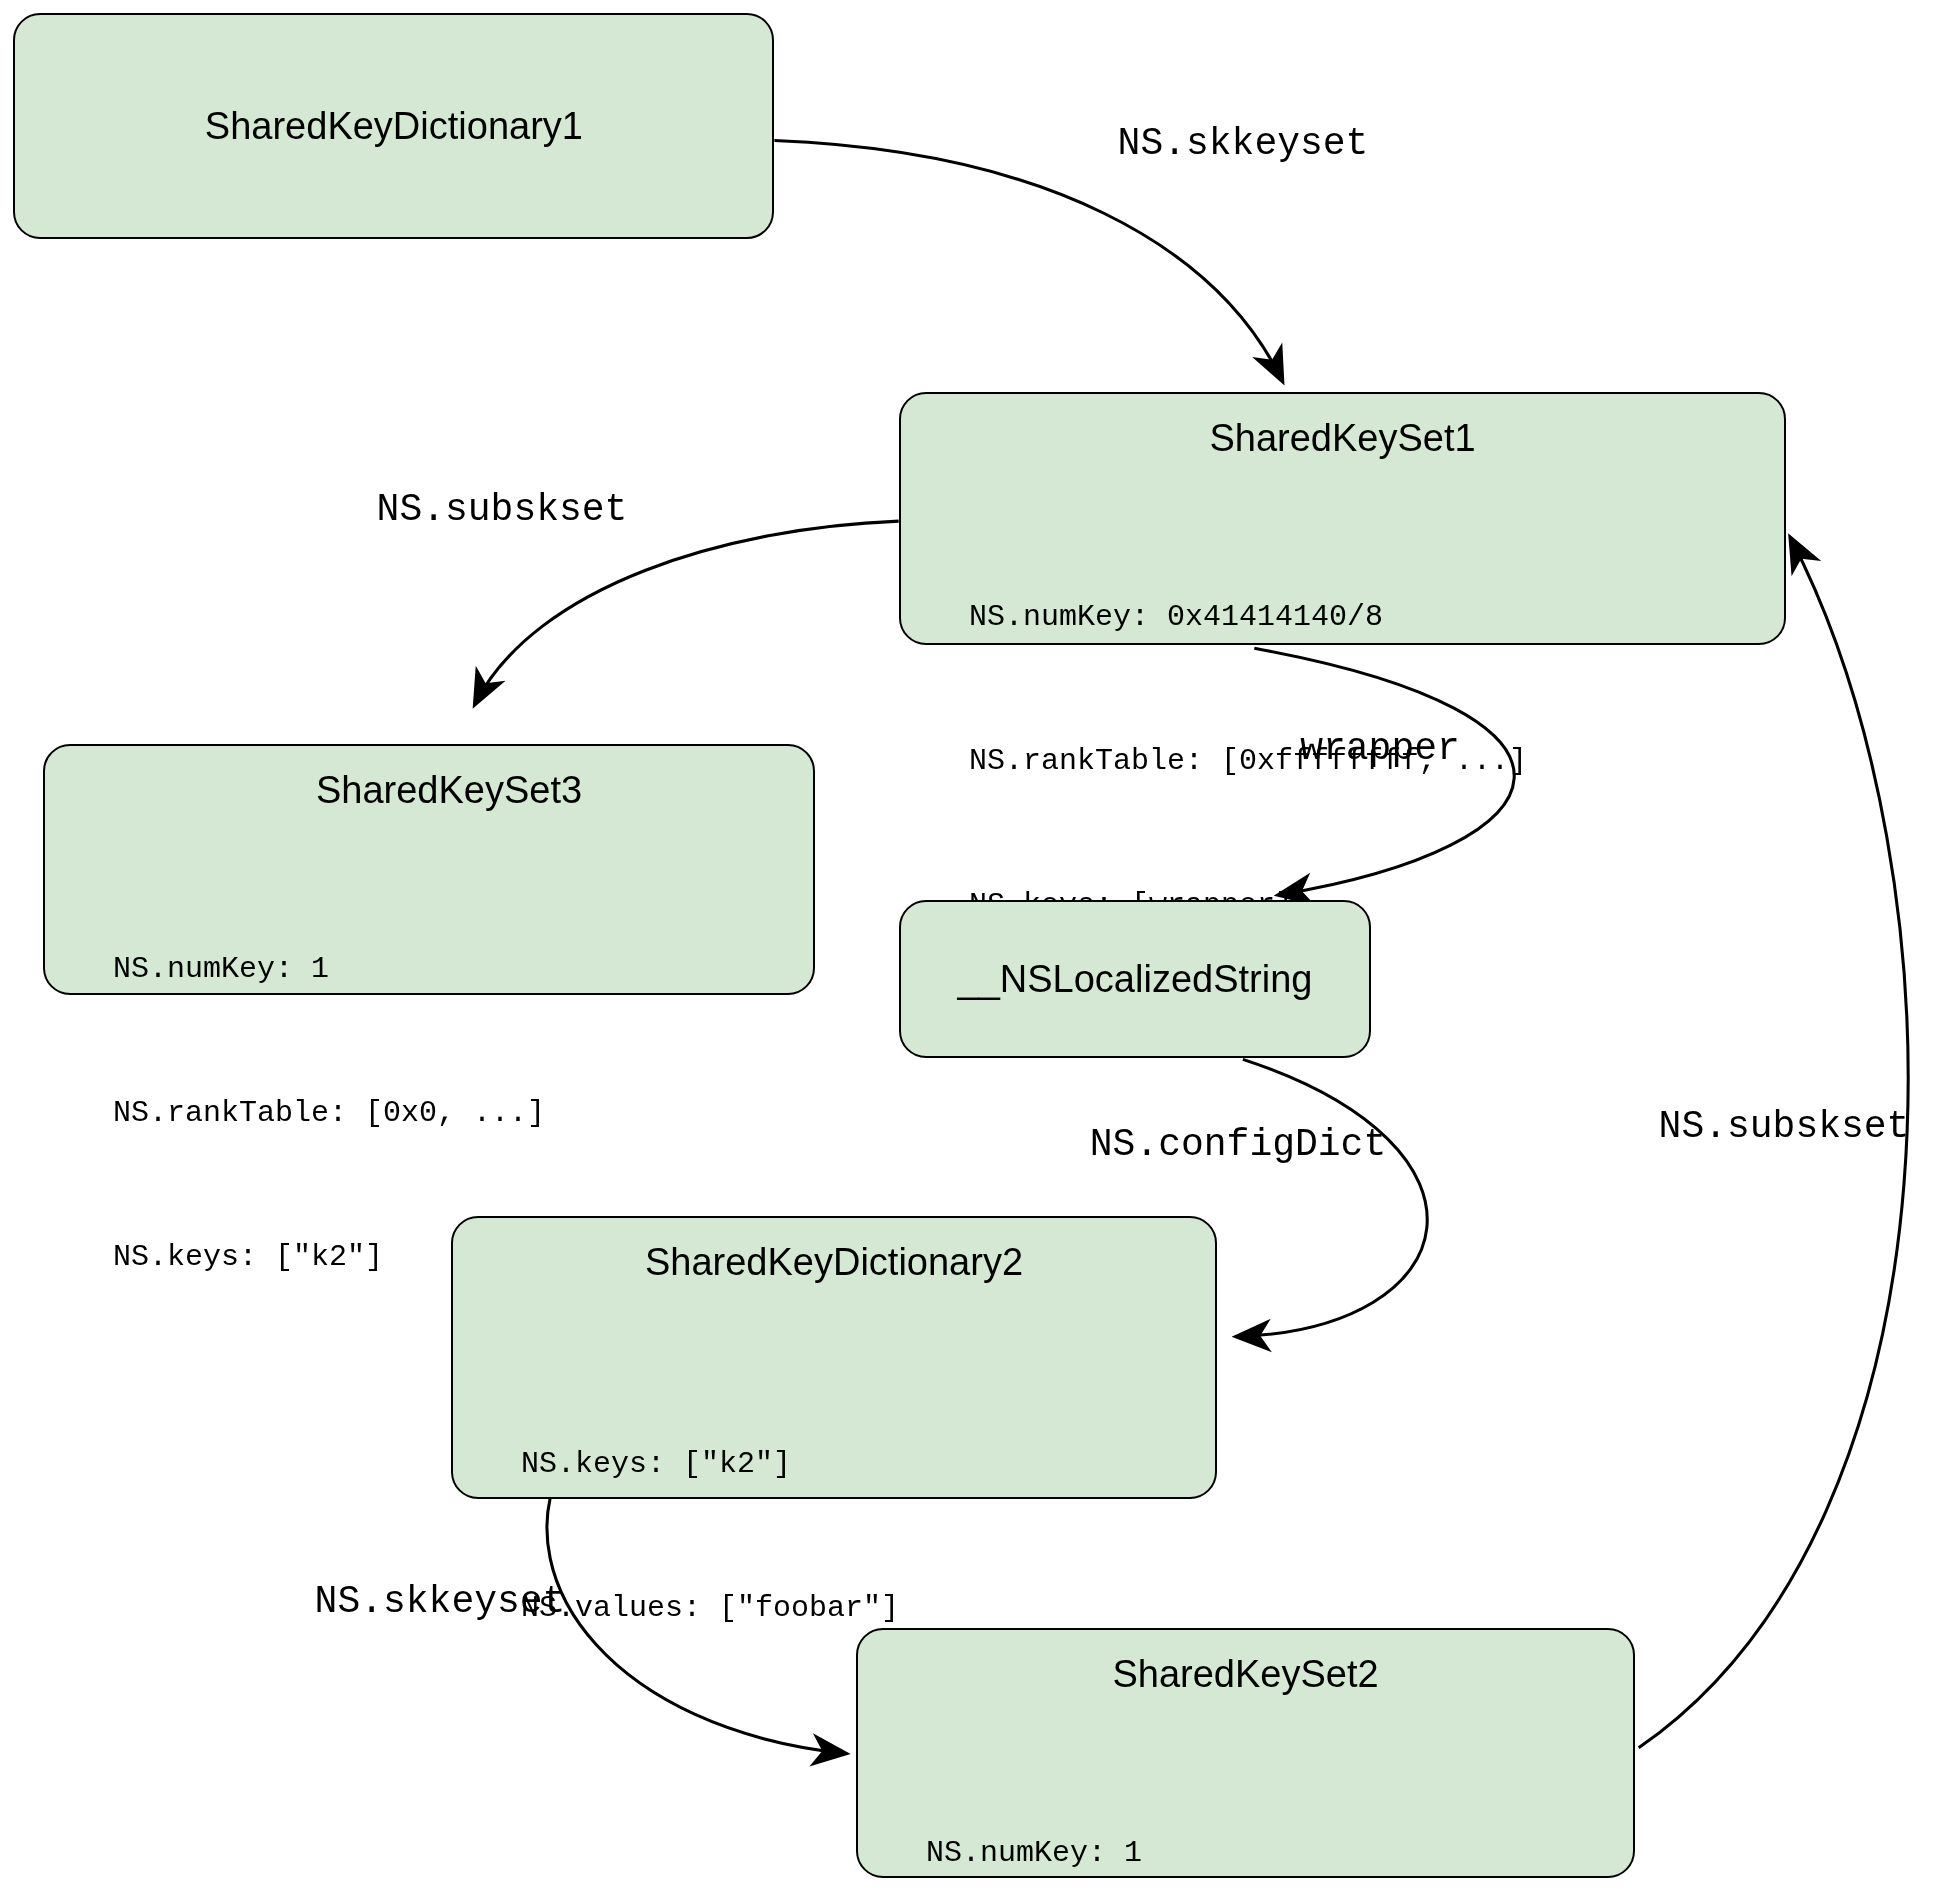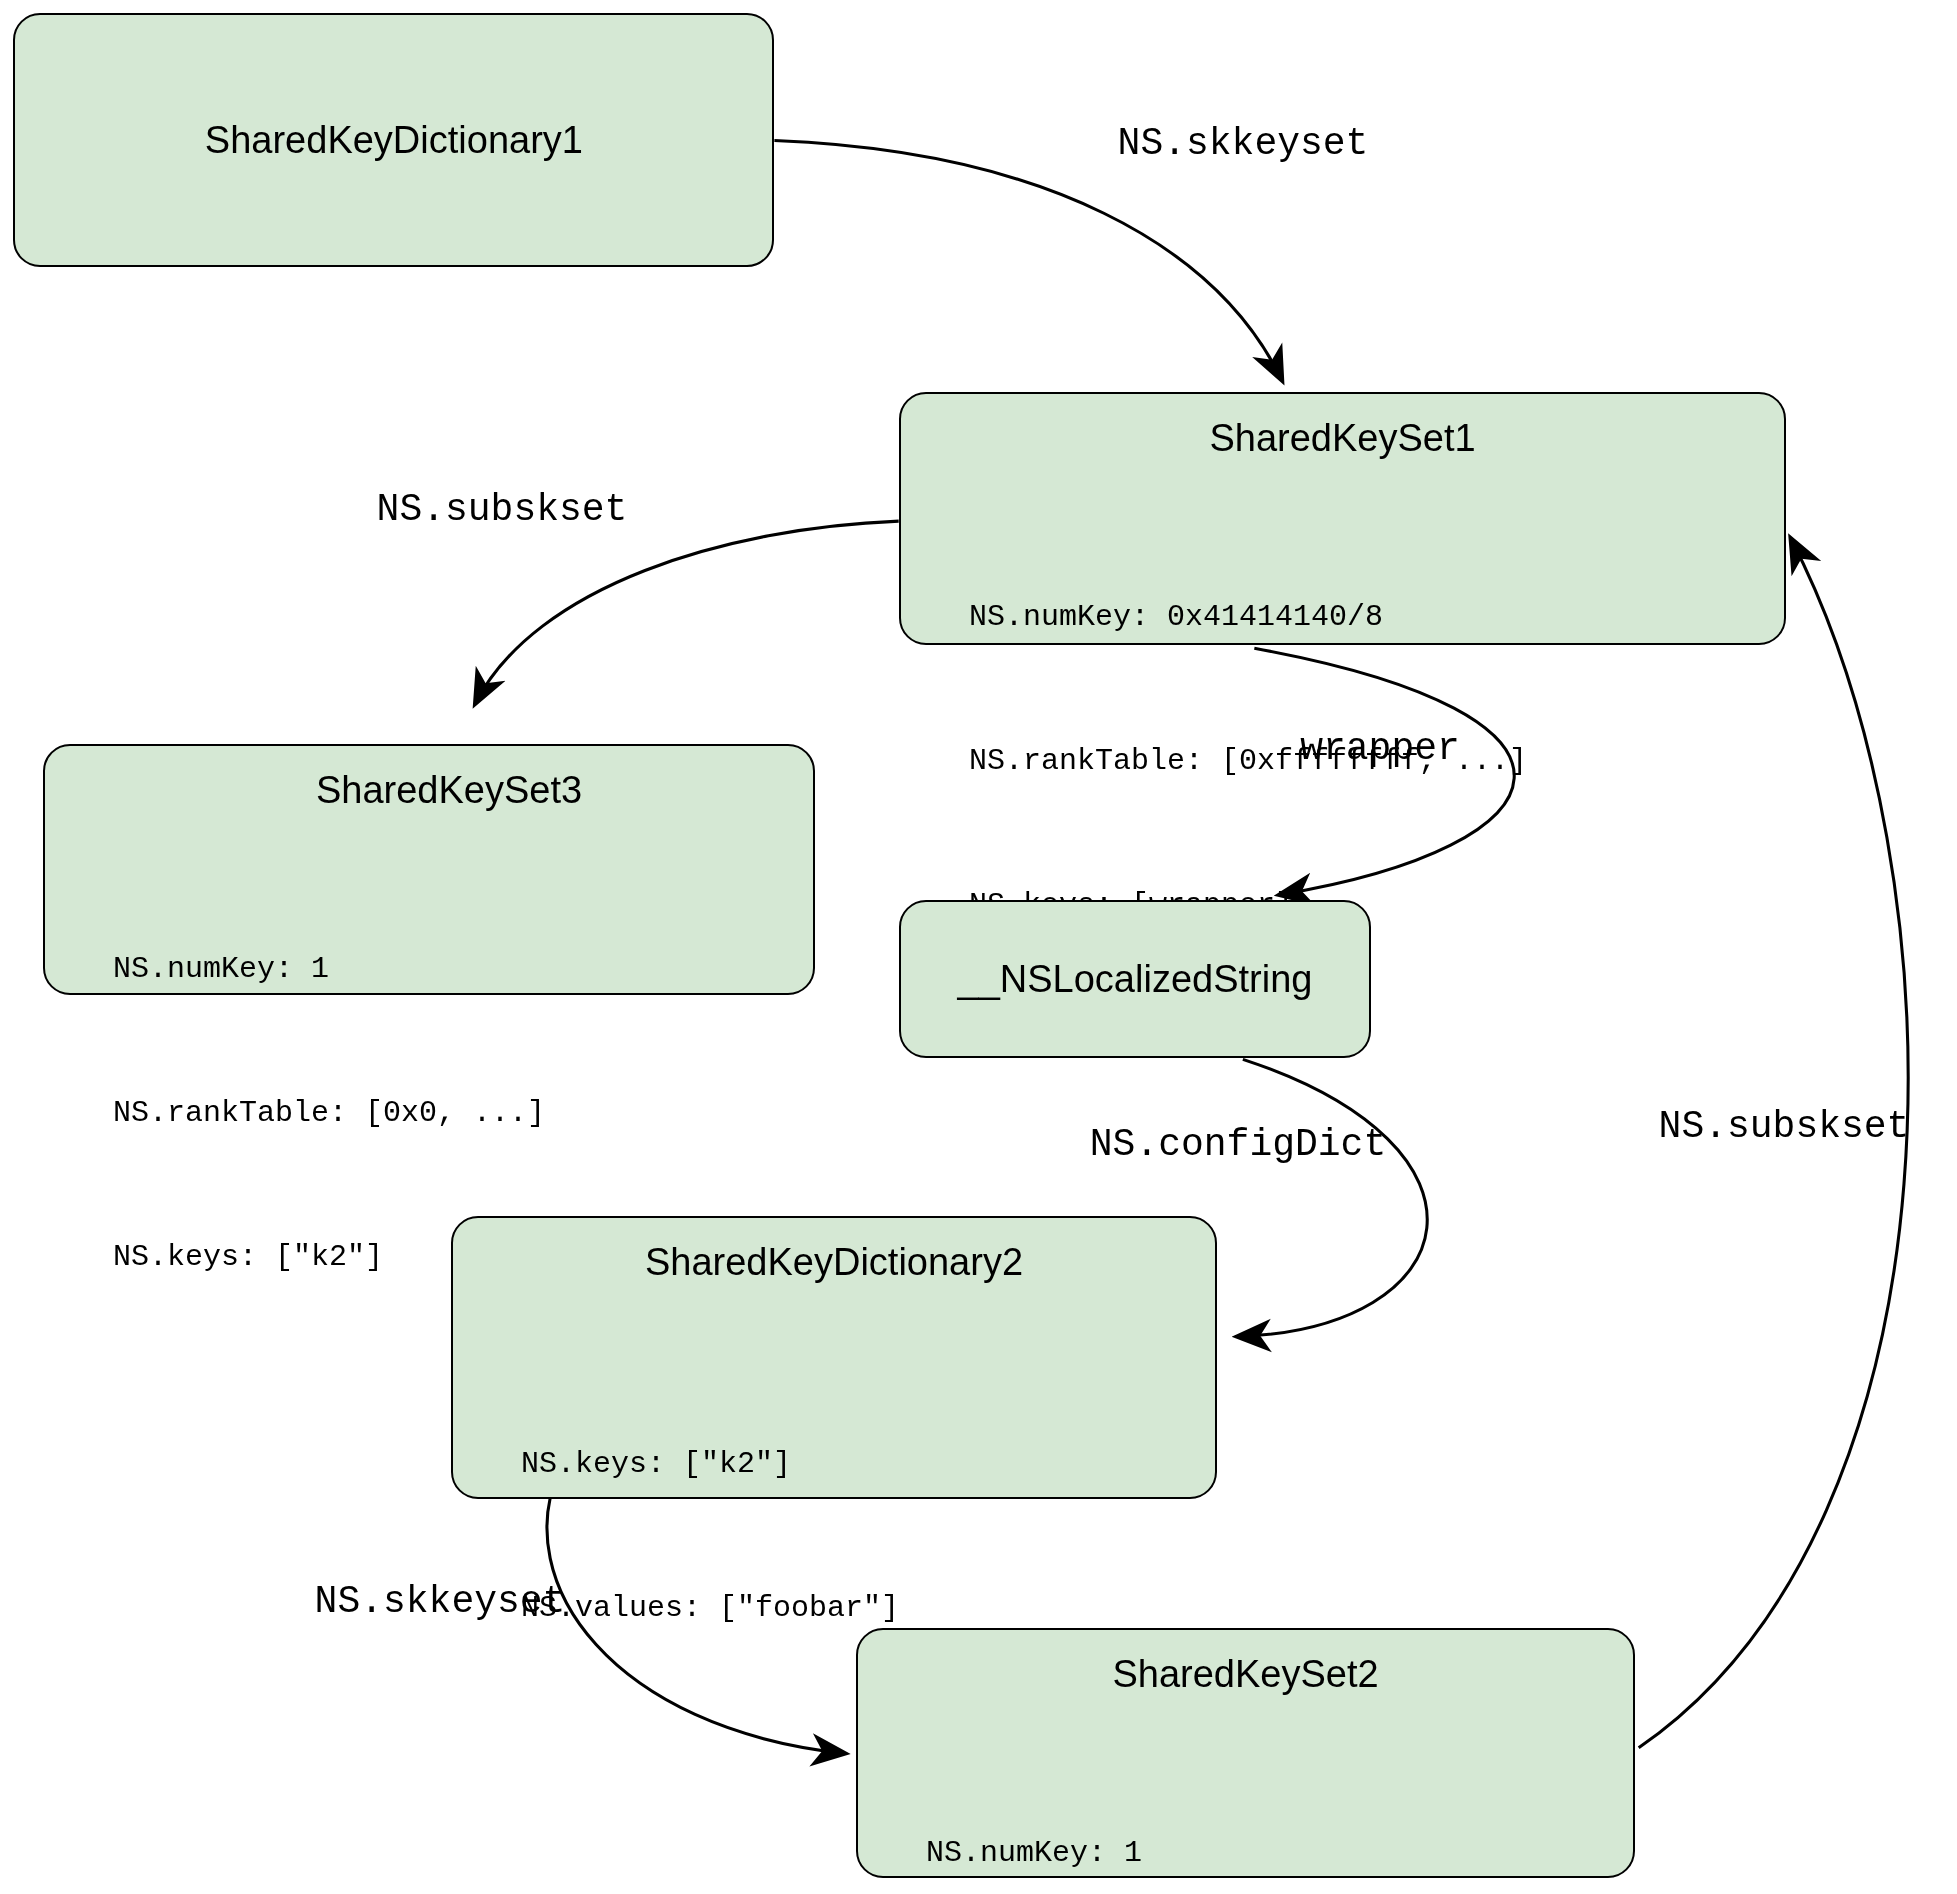--- a/index.html
+++ b/index.html
@@ -87,21 +87,21 @@
       </marker>
     </defs>
     <path class="edge" d="M 810 147 C 1090 158, 1272 255, 1341 398" marker-end="url(#arrow)"></path>
     <path class="edge" d="M 940 545 C 760 552, 560 612, 497 736" marker-end="url(#arrow)"></path>
     <path class="edge" d="M 1312 678 C 1695 748, 1645 885, 1338 936" marker-end="url(#arrow)"></path>
     <path class="edge" d="M 1300 1108 C 1580 1200, 1535 1390, 1294 1398" marker-end="url(#arrow)"></path>
     <path class="edge" d="M 585 1538 C 533 1655, 640 1808, 884 1834" marker-end="url(#arrow)"></path>
     <path class="edge" d="M 1714 1828 C 2060 1590, 2055 915, 1873 563" marker-end="url(#arrow)"></path>
   </svg>
 
-  <div class="node center-title" style="left:13.4px; top:13.4px; width:761px; height:254px;">
+  <div class="node center-title" style="left:13.4px; top:13.4px; width:761px; height:226px;">
     <div class="node-title">SharedKeyDictionary1</div>
   </div>
 
   <div class="node" style="left:899px; top:392px; width:887px; height:253px;">
     <div class="node-title">SharedKeySet1</div>
     <div class="attrs">
       <div class="attr-line">NS.numKey: 0x41414140/8</div>
       <div class="attr-line">NS.rankTable: [0xffffffff, ...]</div>
       <div class="attr-line">NS.keys: [wrapper]</div>
     </div>

